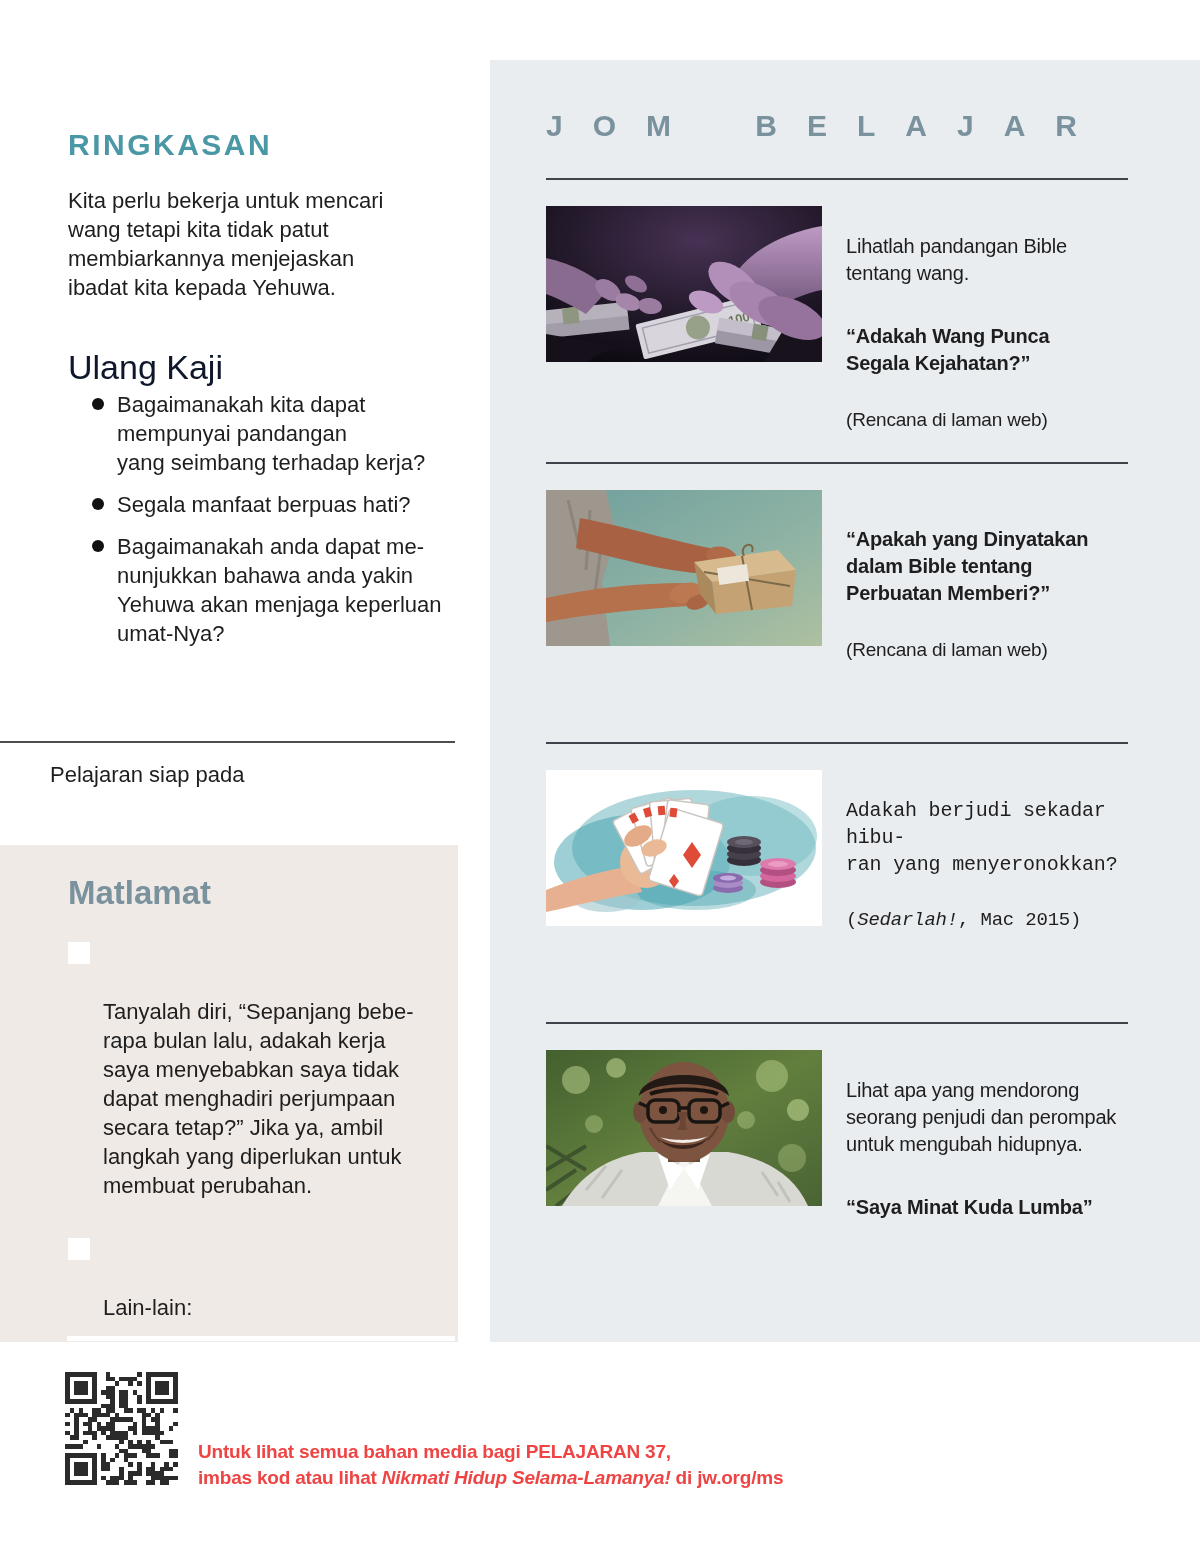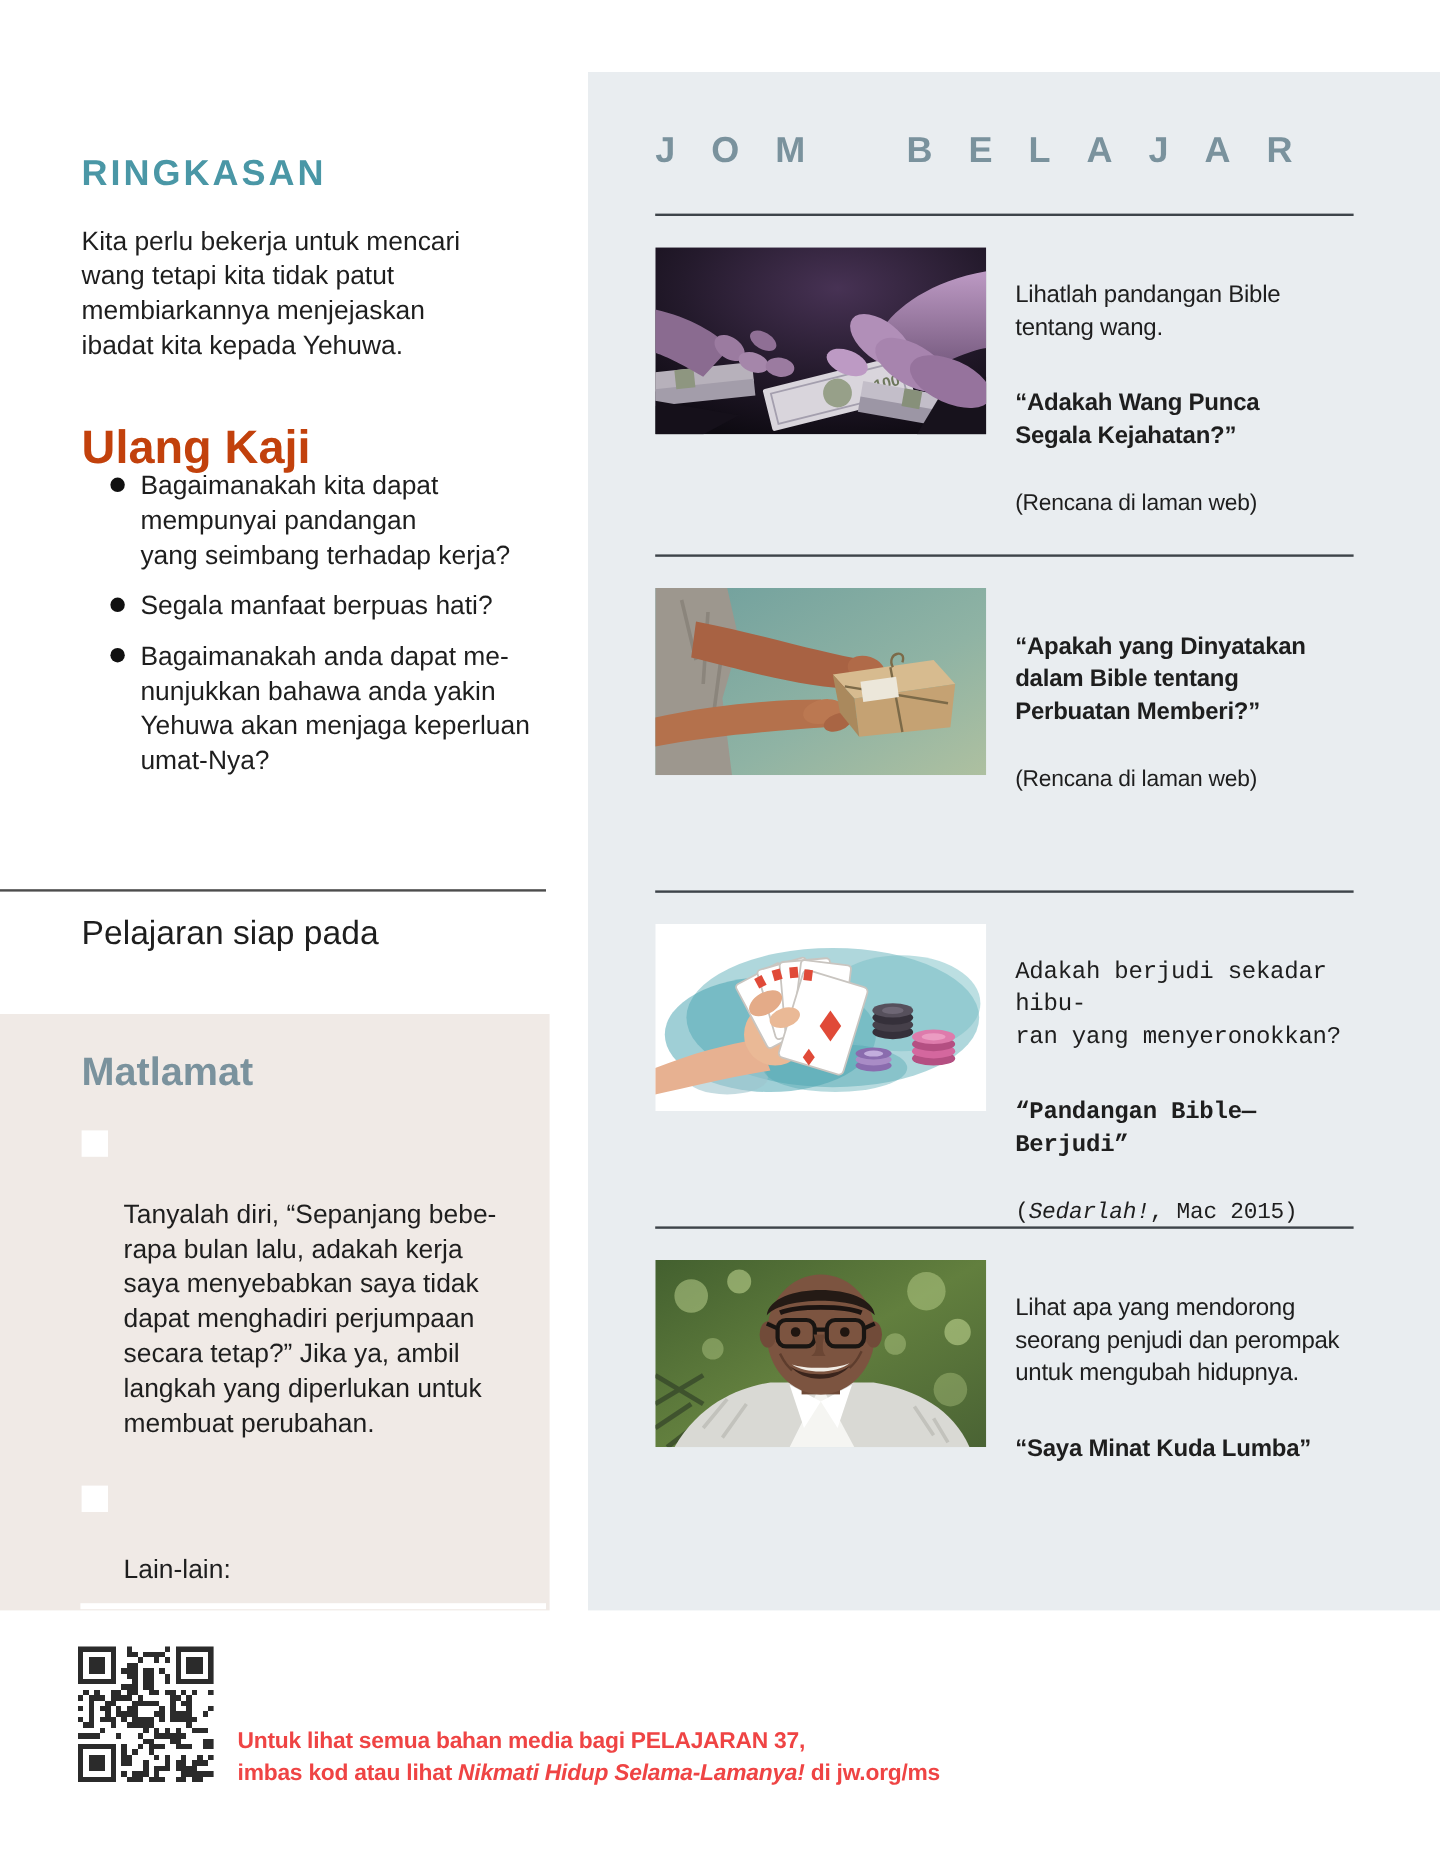--- a/index.html
+++ b/index.html
@@ -4,28 +4,28 @@
 <style>
   html,body{margin:0;padding:0;background:#fff;}
   .page{position:relative;width:1200px;height:1543px;background:#fff;overflow:hidden;
         font-family:"Liberation Sans","DejaVu Sans",sans-serif;color:#1e1e1e;}
 
   
   .ringkasan-title{position:absolute;left:68px;top:108px;font-size:30px;font-weight:700;
         letter-spacing:2.5px;color:#4a97a6;}
   .ringkasan-text{position:absolute;left:68px;top:164px;width:400px;font-size:22px;
         line-height:29px;white-space:pre-line;}
-  .ulang-kaji-title{position:absolute;left:68px;top:320px;font-size:39px;font-weight:700;color:#c2410c;}
+  .ulang-kaji-title{position:absolute;left:68px;top:320px;font-size:34px;font-weight:400;color:#0f172a;}
   .review-list{position:absolute;left:68px;top:390px;width:400px;margin:0;padding:0;list-style:none;
         font-size:22px;line-height:29px;}
   .review-list li{position:relative;padding-left:49px;margin-bottom:13px;white-space:pre-line;}
   .review-list li .dot{position:absolute;left:24px;top:8px;width:12px;height:12px;border-radius:50%;background:#111;}
 
   .left-divider{position:absolute;left:0;top:741px;width:455px;border-top:2px solid #4d4d4d;}
-  .lesson-label{position:absolute;left:68px;top:762px;font-size:28px;}
+  .lesson-label{position:absolute;left:50px;top:762px;font-size:22px;}
 
   .matlamat{position:absolute;left:0;top:845px;width:458px;height:497px;background:#f0eae6;}
   .matlamat-title{margin:28px 0 0 68px;font-size:33px;font-weight:700;color:#7a929d;line-height:40px;}
   .goal{position:relative;margin:26px 0 0 103px;width:345px;font-size:22px;line-height:29px;white-space:pre-line;}
   .goal + .goal{margin-top:35px;}
   .goal .checkbox{position:absolute;left:-35px;top:3px;width:22px;height:22px;background:#fff;}
   .blank-line{height:5px;background:#fff;margin:29px 0 0 67px;width:388px;}
   .blank-line.first{margin-top:14px;}
 
   .qr-box{position:absolute;left:65px;top:1372px;width:113px;height:113px;}
@@ -264,21 +264,20 @@
               <ellipse cx="182" cy="118" rx="15" ry="5" fill="#8a6cae"></ellipse>
               <ellipse cx="182" cy="113" rx="15" ry="5" fill="#a98cc6"></ellipse>
               <ellipse cx="182" cy="108" rx="15" ry="5" fill="#8a6cae"></ellipse>
               <ellipse cx="182" cy="108" rx="8" ry="2.5" fill="#c3aedd"></ellipse>
             </g>
           </svg>
         </div>
         <div class="item-text">
           <div class="item-desc">Adakah berjudi sekadar hibu-
 ran yang menyeronokkan?</div>
-          <div class="item-title">“Pandangan Bible—Berjudi”</div>
           <div class="item-source"><span>(</span><span class="it">Sedarlah!</span><span>, Mac 2015)</span></div>
         </div>
       </div>
     </div>
 
     <div class="study-item">
       <div class="item-row">
         <div class="item-image">
           <svg viewBox="0 0 276 156">
             <defs>

